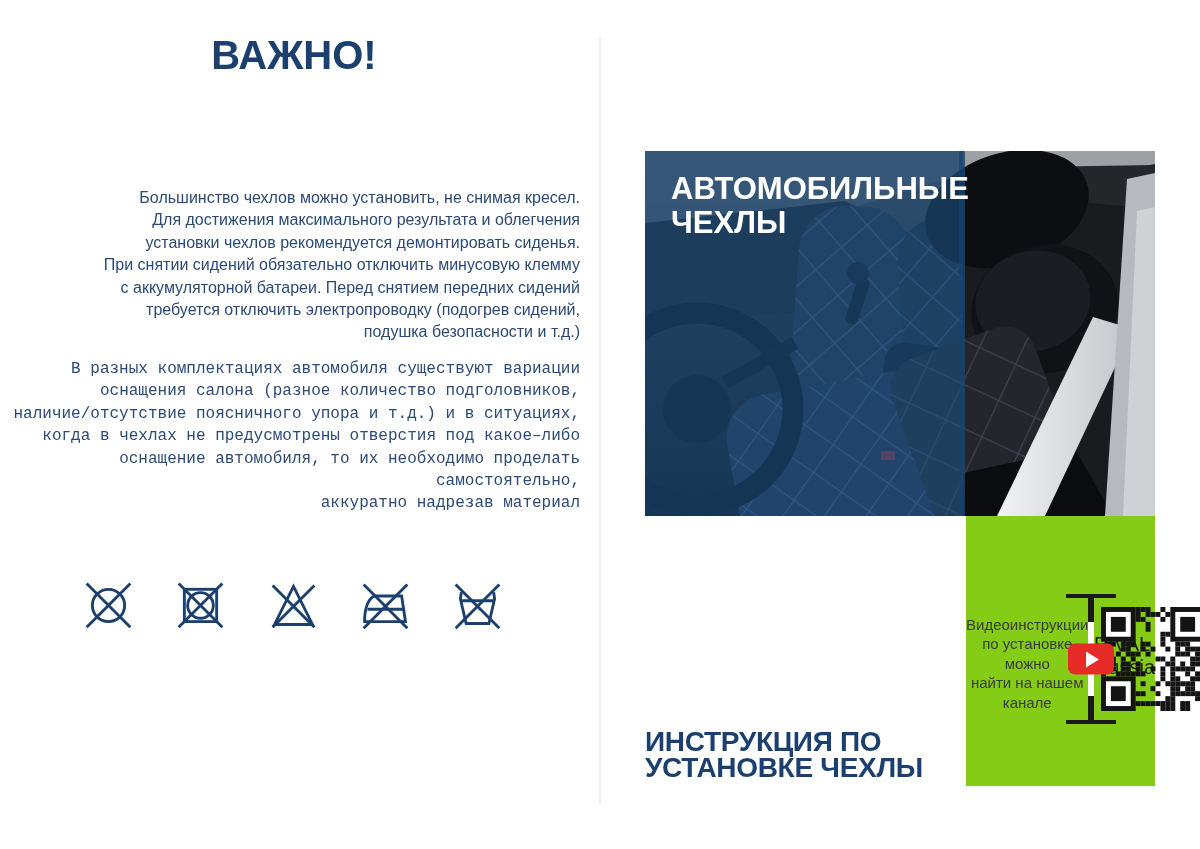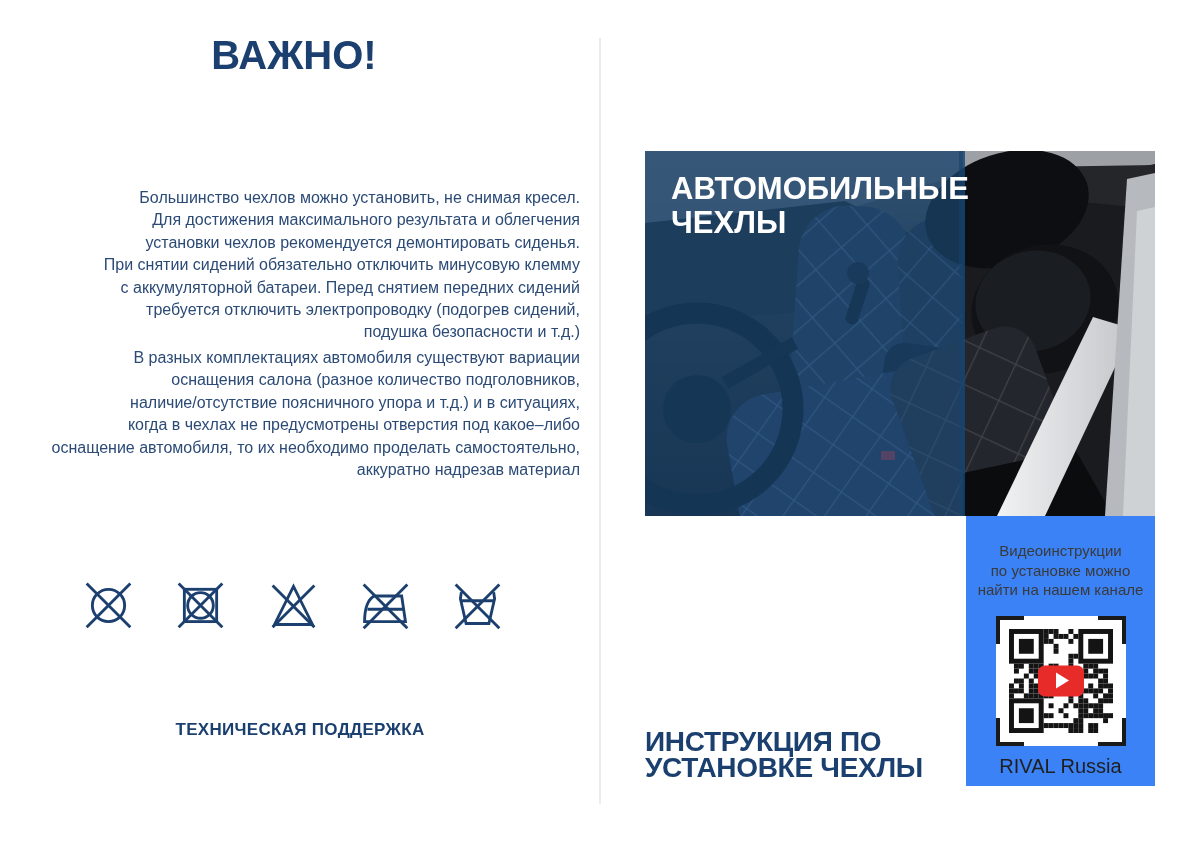--- a/index.html
+++ b/index.html
@@ -11,21 +11,21 @@
 
   
   .left-page{position:absolute;left:0;top:0;width:588px;height:849px;}
   .h-important{
     position:absolute;left:0;top:34px;width:588px;margin:0;text-align:center;
     font-size:40px;line-height:42px;font-weight:700;letter-spacing:0px;color:#1b4070;
   }
   .para{position:absolute;left:12px;width:568px;margin:0;text-align:right;
     font-size:16px;line-height:22.4px;font-weight:400;color:#2b4a76;}
   .para1{top:187px;}
-  .para2{top:347px;}
+  .para2{top:358px;font-family:Liberation Mono, monospace;}
   .care-row{position:absolute;left:80px;top:576px;width:426px;display:flex;justify-content:space-between;}
   .care-row svg{width:57px;height:57px;display:block;}
   .care-row path,.care-row circle,.care-row rect,.care-row line,.care-row polygon{
     fill:none;stroke:#1b3f6e;stroke-width:3;}
   .support{position:absolute;left:0;top:720px;width:600px;text-align:center;}
   .support-title{font-size:17px;font-weight:700;color:#1b4070;letter-spacing:.3px;}
   .support-email{font-size:19px;font-weight:700;color:#173a66;margin-top:3px;}
   .website{position:absolute;left:0;top:789px;width:600px;text-align:center;
     font-size:16.5px;font-weight:700;color:#1b4070;letter-spacing:.4px;}
 
@@ -34,22 +34,22 @@
 
   
   .right-page{position:absolute;left:600px;top:0;width:600px;height:849px;}
   .hero{position:absolute;left:45px;top:151px;width:510px;height:365px;overflow:hidden;}
   .hero svg.scene{position:absolute;left:0;top:0;width:510px;height:365px;display:block;}
   .hero-title{
     position:absolute;left:26px;top:21px;margin:0;
     font-size:31px;line-height:34px;font-weight:700;color:#ffffff;letter-spacing:0px;
   }
   .video-card{
-    position:absolute;left:366px;top:516px;width:189px;height:270px;background:#3b82f6;
-    display:flex;flex-direction:column;align-items:center;
+    position:absolute;left:366px;top:516px;width:189px;height:270px;background:#84cc16;
+    display:flex;flex-direction:row;align-items:center;
   }
   .video-card-text{margin:25px 0 0 0;text-align:center;font-size:15px;line-height:19.5px;color:#3a3a3a;}
   .qr-plate{position:relative;width:130px;height:130px;background:#ffffff;margin-top:16px;}
   .qr-plate svg{position:absolute;left:13px;top:13px;width:104px;height:104px;}
   .qr-corner{position:absolute;width:24px;height:24px;border:0 solid #1a1a1a;}
   .qr-tl{left:0;top:0;border-left-width:4px;border-top-width:4px;}
   .qr-tr{right:0;top:0;border-right-width:4px;border-top-width:4px;}
   .qr-bl{left:0;bottom:0;border-left-width:4px;border-bottom-width:4px;}
   .qr-br{right:0;bottom:0;border-right-width:4px;border-bottom-width:4px;}
   .play-btn{
@@ -111,21 +111,20 @@
       </svg>
 
       <svg viewBox="0 0 60 60">
         <path d="M13 17 L12 24 L18 50 H42 L48 24 L47 17"></path>
         <path d="M12 26 H48"></path>
         <path d="M7 9 L53 55 M53 9 L7 55"></path>
       </svg>
     </div>
 
     <div class="support">
-      <div class="support-title">ТЕХНИЧЕСКАЯ ПОДДЕРЖКА</div>
     </div>
   </div>
 
   <div class="fold"></div>
 
   <div class="right-page">
 
     <div class="hero">
       <svg class="scene" viewBox="0 0 510 365" preserveAspectRatio="none">
         <defs>

